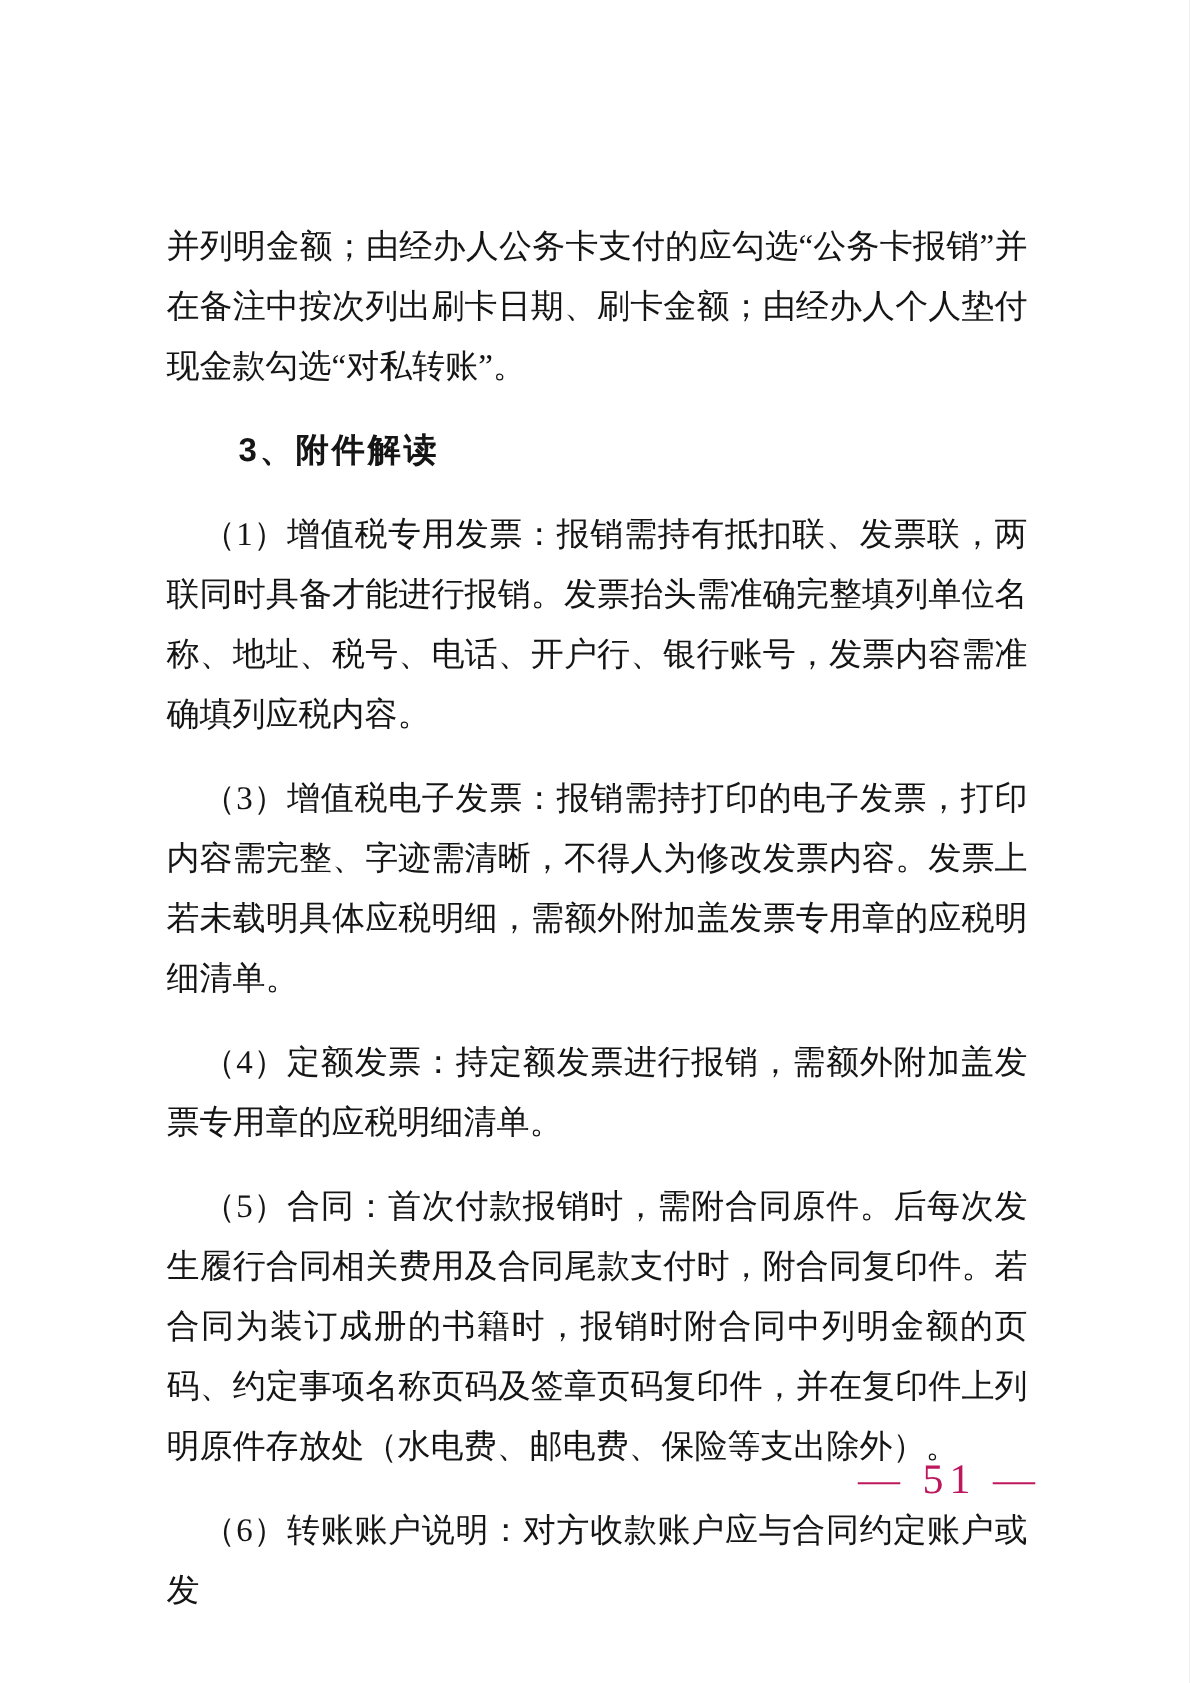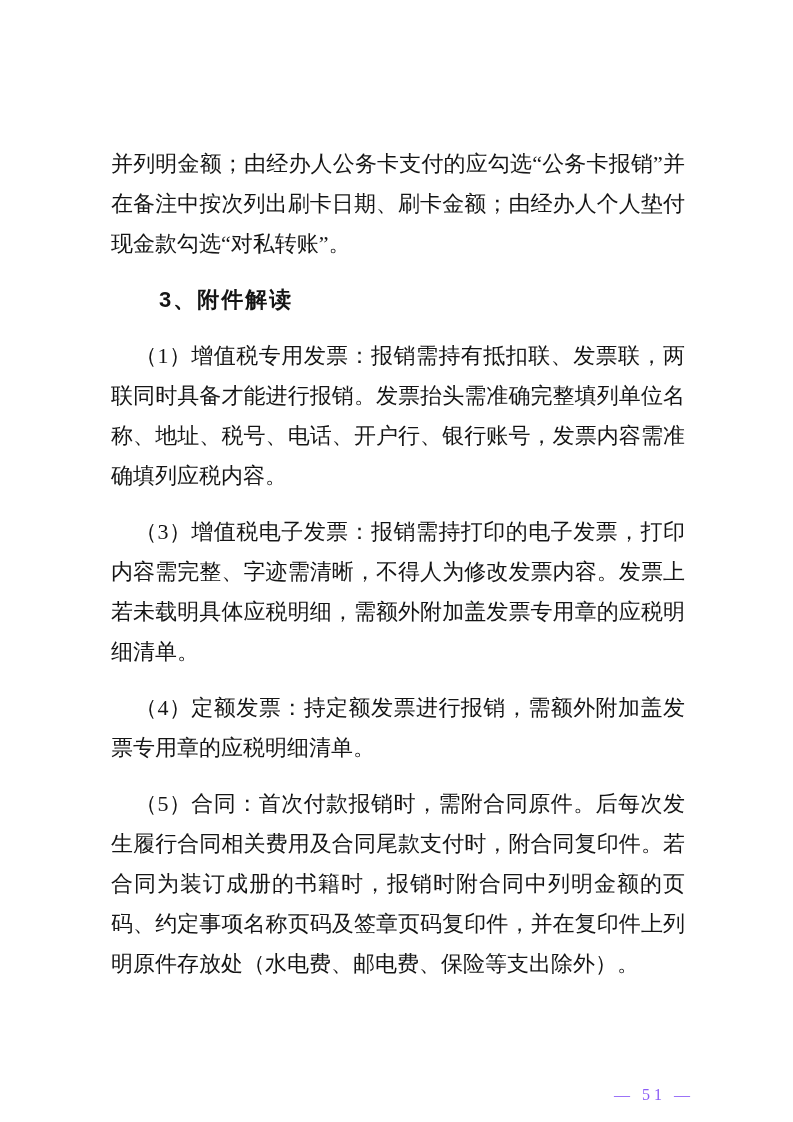--- a/index.html
+++ b/index.html
@@ -39,26 +39,26 @@
     text-indent: 24px;
   }
   p.heading {
     text-indent: 48px;
     font-weight: bold;
     font-family: "Liberation Sans", "DejaVu Sans", sans-serif;
     letter-spacing: 2px;
   }
   .page-number {
     position: absolute;
-    top: 1081px;
+    top: 973px;
     right: 99px;
-    font-size: 16px;
+    font-size: 28px;
     line-height: 28px;
     letter-spacing: 4px;
-    color: #8b5cf6;
+    color: #be185d;
     font-family: "Liberation Serif", "DejaVu Serif", serif;
     white-space: nowrap;
   }
 </style>
 </head>
 <body>
 
 <div class="page">
 
   <div class="text-block">
@@ -69,17 +69,18 @@
 
       <p class="item">（1）增值税专用发票：报销需持有抵扣联、发票联，两联同时具备才能进行报销。发票抬头需准确完整填列单位名称、地址、税号、电话、开户行、银行账号，发票内容需准确填列应税内容。</p>
 
 
       <p class="item">（3）增值税电子发票：报销需持打印的电子发票，打印内容需完整、字迹需清晰，不得人为修改发票内容。发票上若未载明具体应税明细，需额外附加盖发票专用章的应税明细清单。</p>
 
       <p class="item">（4）定额发票：持定额发票进行报销，需额外附加盖发票专用章的应税明细清单。</p>
 
       <p class="item">（5）合同：首次付款报销时，需附合同原件。后每次发生履行合同相关费用及合同尾款支付时，附合同复印件。若合同为装订成册的书籍时，报销时附合同中列明金额的页码、约定事项名称页码及签章页码复印件，并在复印件上列明原件存放处（水电费、邮电费、保险等支出除外）。</p>
 
+      <p class="item">（6）转账账户说明：对方收款账户应与合同约定账户或发</p>
     </div>
 
   <div class="page-number">— 51 —</div>
 
 </div>
 
 </body></html>

